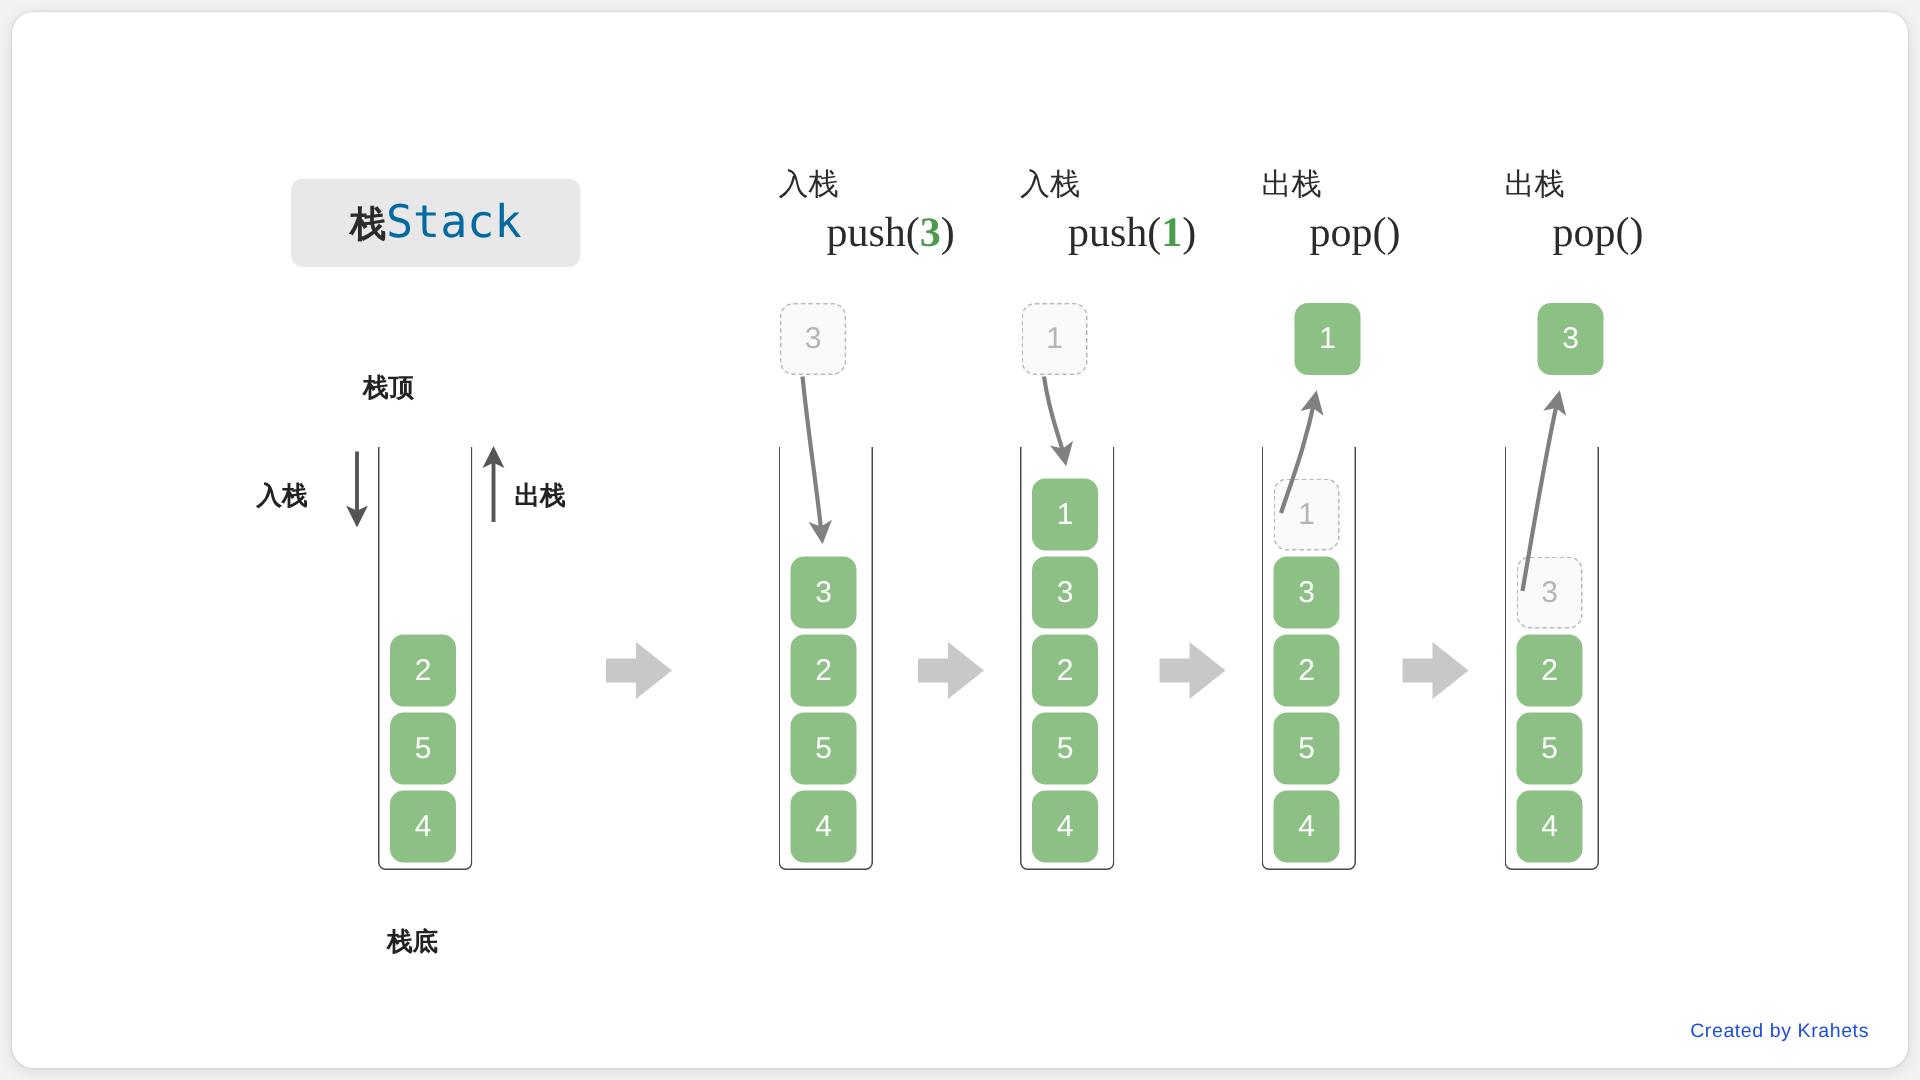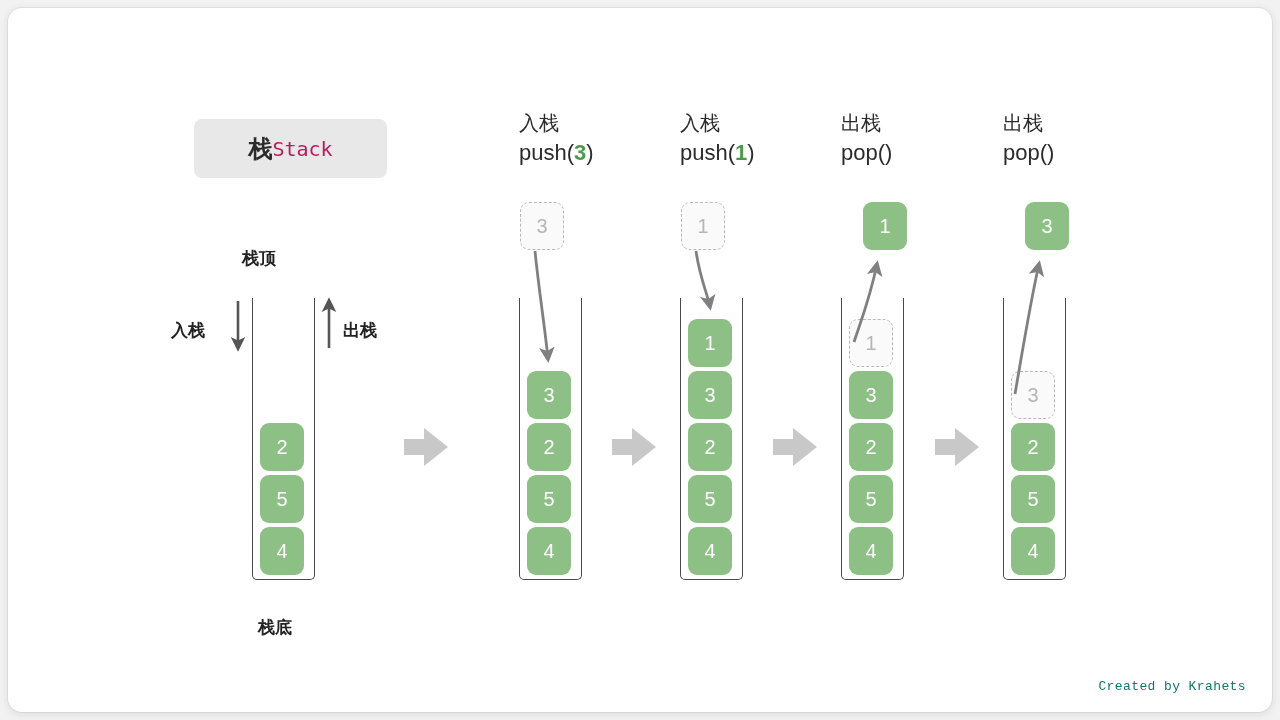--- a/index.html
+++ b/index.html
@@ -46,22 +46,22 @@
     gap: 0px;
   }
   #title-badge .cn {
     font-size: 24px;
     font-weight: bold;
     color: #2b2b2b;
     letter-spacing: 0px;
   }
   #title-badge .en {
     font-family: "DejaVu Sans Mono", "Liberation Mono", monospace;
-    font-size: 20px;
-    color: #be185d;
+    font-size: 30px;
+    color: #0369a1;
   }
 
   
   .lbl-top, .lbl-bottom {
     position: absolute;
     font-size: 17px;
     font-weight: bold;
     color: #222222;
     white-space: nowrap;
   }
@@ -79,24 +79,25 @@
     white-space: nowrap;
     line-height: 1.32;
   }
   .col-head .cn {
     display: block;
     font-size: 20px;
     color: #2b2b2b;
   }
   .col-head .code {
     display: block;
-    font-family: Liberation Sans, sans-serif;
-    font-size: 22px;
+    font-family: Liberation Serif, serif;
+    font-size: 28px;
     color: #2b2b2b;
     margin-top: 2px;
+    margin-left: 32px;
   }
   .col-head .code .arg {
     color: #4c9a4c;
     font-weight: bold;
   }
 
   
   .stack-box {
     position: absolute;
     border-left: 1.6px solid #4a4a4a;
@@ -139,23 +140,23 @@
     width: 1264px;
     height: 704px;
     pointer-events: none;
   }
 
   
   #credit {
     position: absolute;
     right: 26px;
     bottom: 18px;
-    font-family: Liberation Mono, monospace;
+    font-family: Liberation Sans, sans-serif;
     font-size: 13px;
-    color: #0f766e;
+    color: #1d4ed8;
     letter-spacing: 0.4px;
   }
 </style>
 </head>
 <body>
 
 <div id="stage">
   <div id="card">
 
     <div id="title-badge">

